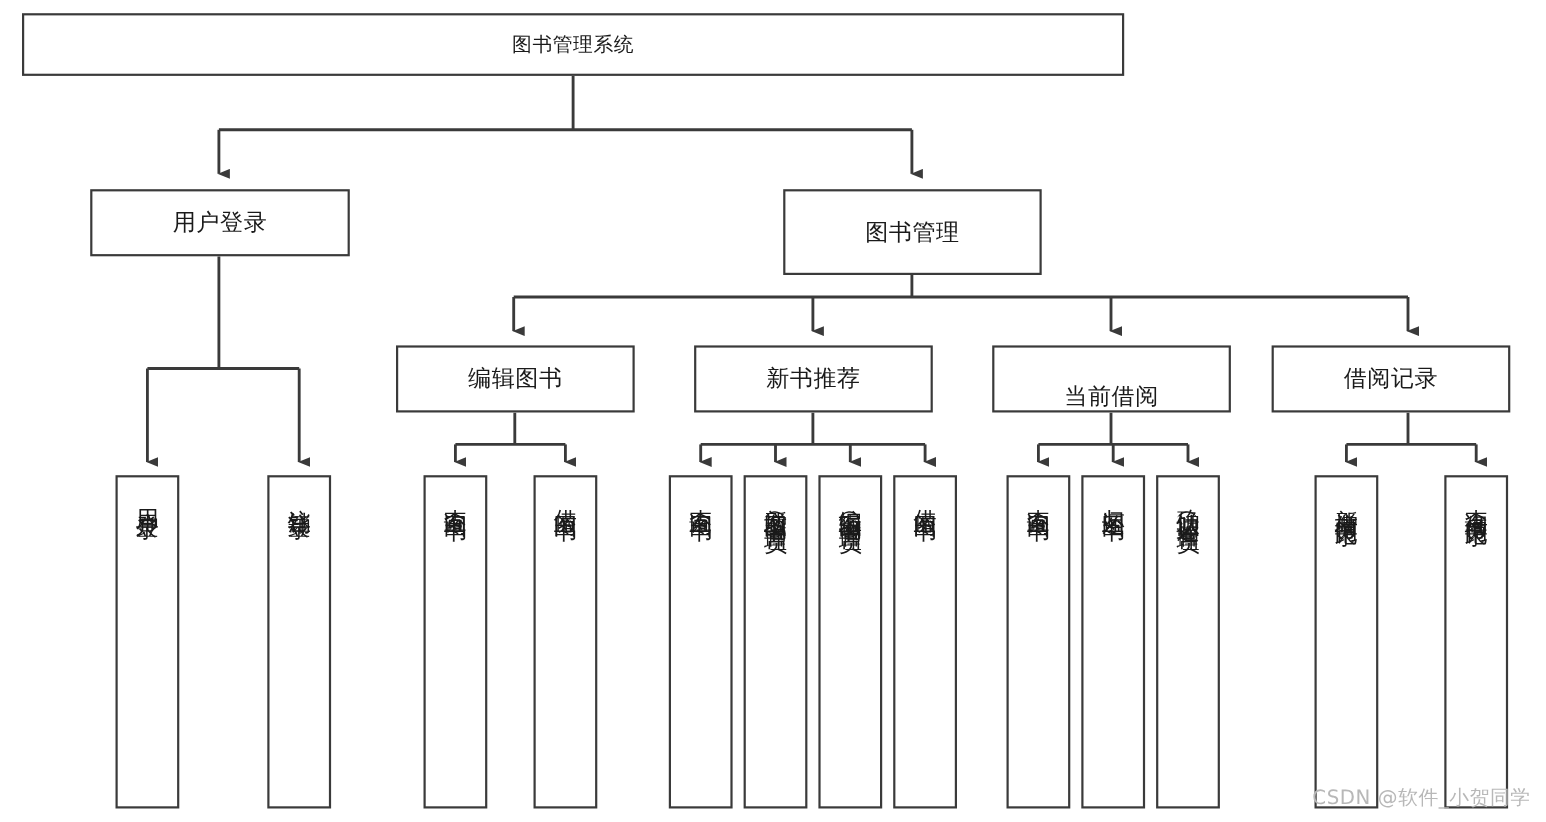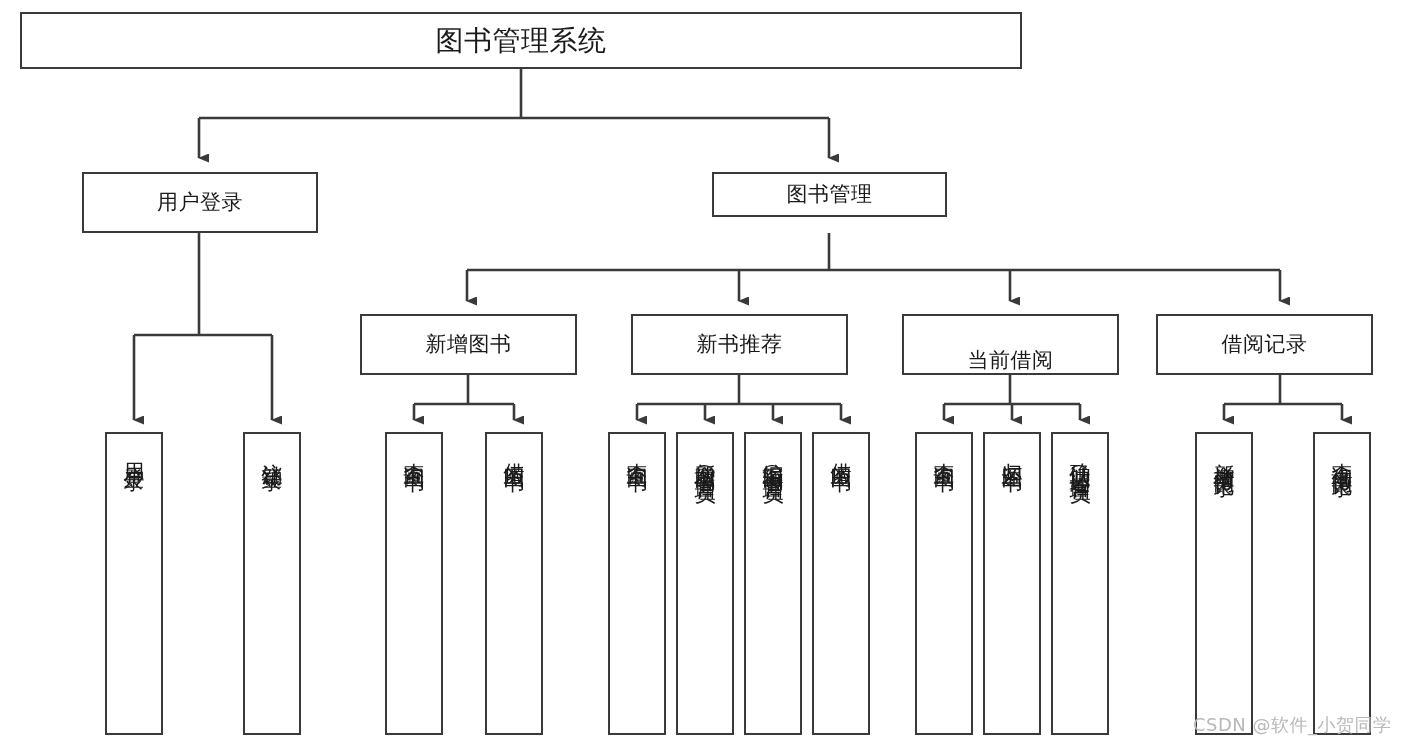--- a/index.html
+++ b/index.html
@@ -50,21 +50,21 @@
   }
   .node.vert .label {
     writing-mode: vertical-rl;
     text-orientation: upright;
     font-size: 21px;
     letter-spacing: 3px;
     line-height: 1.05;
     margin: 0 auto;
   }
   .node.root .label {
-    font-size: 28px;
+    font-size: 18px;
   }
   .watermark {
     position: absolute;
     left: 1193px;
     top: 713px;
     font-size: 18px;
     color: #b8b8b8;
     letter-spacing: 0.5px;
     white-space: nowrap;
   }
@@ -124,26 +124,26 @@
     </g>
   </svg>
 
   <div class="node horiz root" style="left:20px; top:12px; width:1002px; height:57px;">
     <span class="label">图书管理系统</span>
   </div>
 
   <div class="node horiz" style="left:82px; top:172px; width:236px; height:61px;">
     <span class="label">用户登录</span>
   </div>
-  <div class="node horiz" style="left:712px; top:172px; width:235px; height:45px;">
+  <div class="node horiz" style="left:712px; top:172px; width:235px; height:78px;">
     <span class="label">图书管理</span>
   </div>
 
   <div class="node horiz" style="left:360px; top:314px; width:217px; height:61px;">
-    <span class="label">新增图书</span>
+    <span class="label">编辑图书</span>
   </div>
   <div class="node horiz" style="left:631px; top:314px; width:217px; height:61px;">
     <span class="label">新书推荐</span>
   </div>
   <div class="node horiz" style="left:902px; top:314px; width:217px; height:61px;align-items:flex-end;">
     <span class="label">当前借阅</span>
   </div>
   <div class="node horiz" style="left:1156px; top:314px; width:217px; height:61px;">
     <span class="label">借阅记录</span>
   </div>

